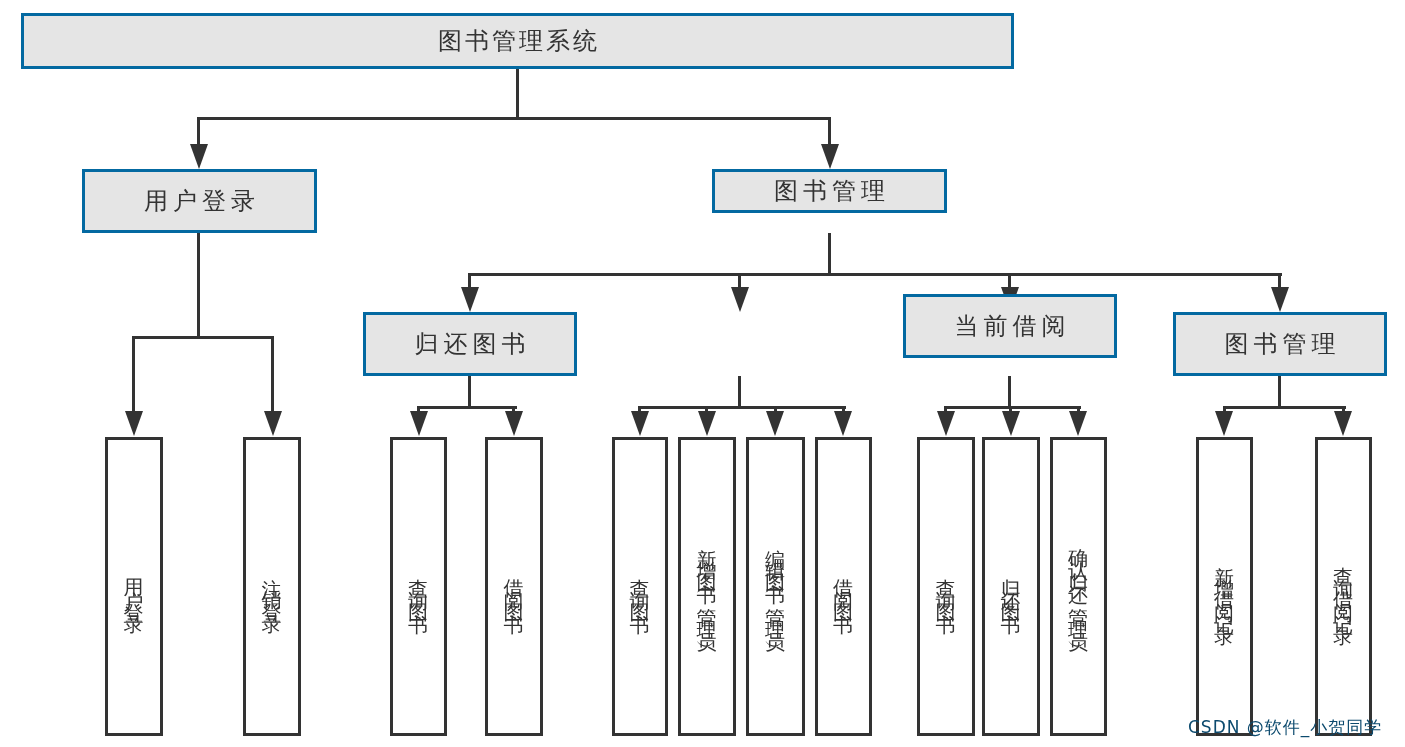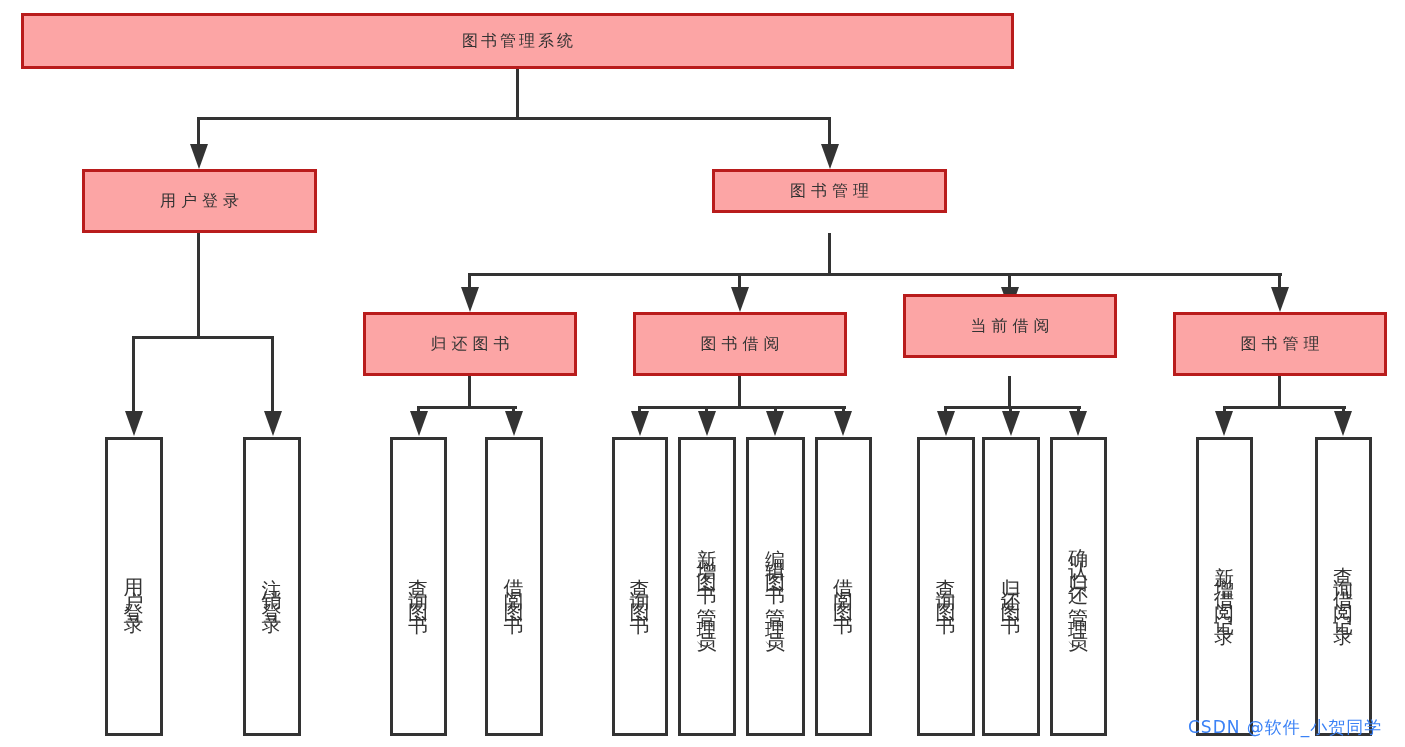--- a/index.html
+++ b/index.html
@@ -8,24 +8,24 @@
     width:1405px;height:747px;
     background:#ffffff;
     overflow:hidden;
     font-family:"DejaVu Sans","Liberation Sans",sans-serif;
     color:#333333;
   }
   
   .box{
     position:absolute;
     box-sizing:border-box;
-    border:3px solid #b91c1c;
-    background:#fca5a5;
+    border:3px solid #0369a1;
+    background:#e5e5e5;
     display:flex;align-items:center;justify-content:center;
-    font-size:16px;
+    font-size:24px;
     letter-spacing:5px;
     text-indent:5px;
     white-space:nowrap;
   }
   .box.root{letter-spacing:3px;text-indent:3px;}
   .vbox{
     position:absolute;
     box-sizing:border-box;
     border:3px solid #333333;
     background:#ffffff;
@@ -47,21 +47,21 @@
     border-left:9px solid transparent;
     border-right:9px solid transparent;
     border-top:25px solid #333333;
   }
   
   #watermark{
     position:absolute;
     left:1188px;top:716px;
     font-size:17px;
     letter-spacing:1px;
-    color:#3b82f6;
+    color:#0c4a6e;
     z-index:10;
     white-space:nowrap;
   }
 </style>
 </head>
 <body>
 
 <div id="canvas">
 
   <div class="box root" style="left:21px;top:13px;width:993px;height:56px">图书管理系统</div>
@@ -88,21 +88,20 @@
   <div class="v" style="left:468px;top:273px;height:16px"></div>
   <div class="ah" style="left:461px;top:287px"></div>
   <div class="v" style="left:738px;top:273px;height:16px"></div>
   <div class="ah" style="left:731px;top:287px"></div>
   <div class="v" style="left:1008px;top:273px;height:16px"></div>
   <div class="ah" style="left:1001px;top:287px"></div>
   <div class="v" style="left:1278px;top:273px;height:16px"></div>
   <div class="ah" style="left:1271px;top:287px"></div>
 
   <div class="box" style="left:363px;top:312px;width:214px;height:64px">归还图书</div>
-  <div class="box" style="left:633px;top:312px;width:214px;height:64px">图书借阅</div>
   <div class="box" style="left:903px;top:294px;width:214px;height:64px">当前借阅</div>
   <div class="box" style="left:1173px;top:312px;width:214px;height:64px">图书管理</div>
 
   <div class="v" style="left:468px;top:376px;height:33px"></div>
   <div class="h" style="left:417px;top:406px;width:100px"></div>
   <div class="v" style="left:417px;top:406px;height:8px"></div>
   <div class="ah" style="left:410px;top:411px"></div>
   <div class="v" style="left:512px;top:406px;height:8px"></div>
   <div class="ah" style="left:505px;top:411px"></div>
 

